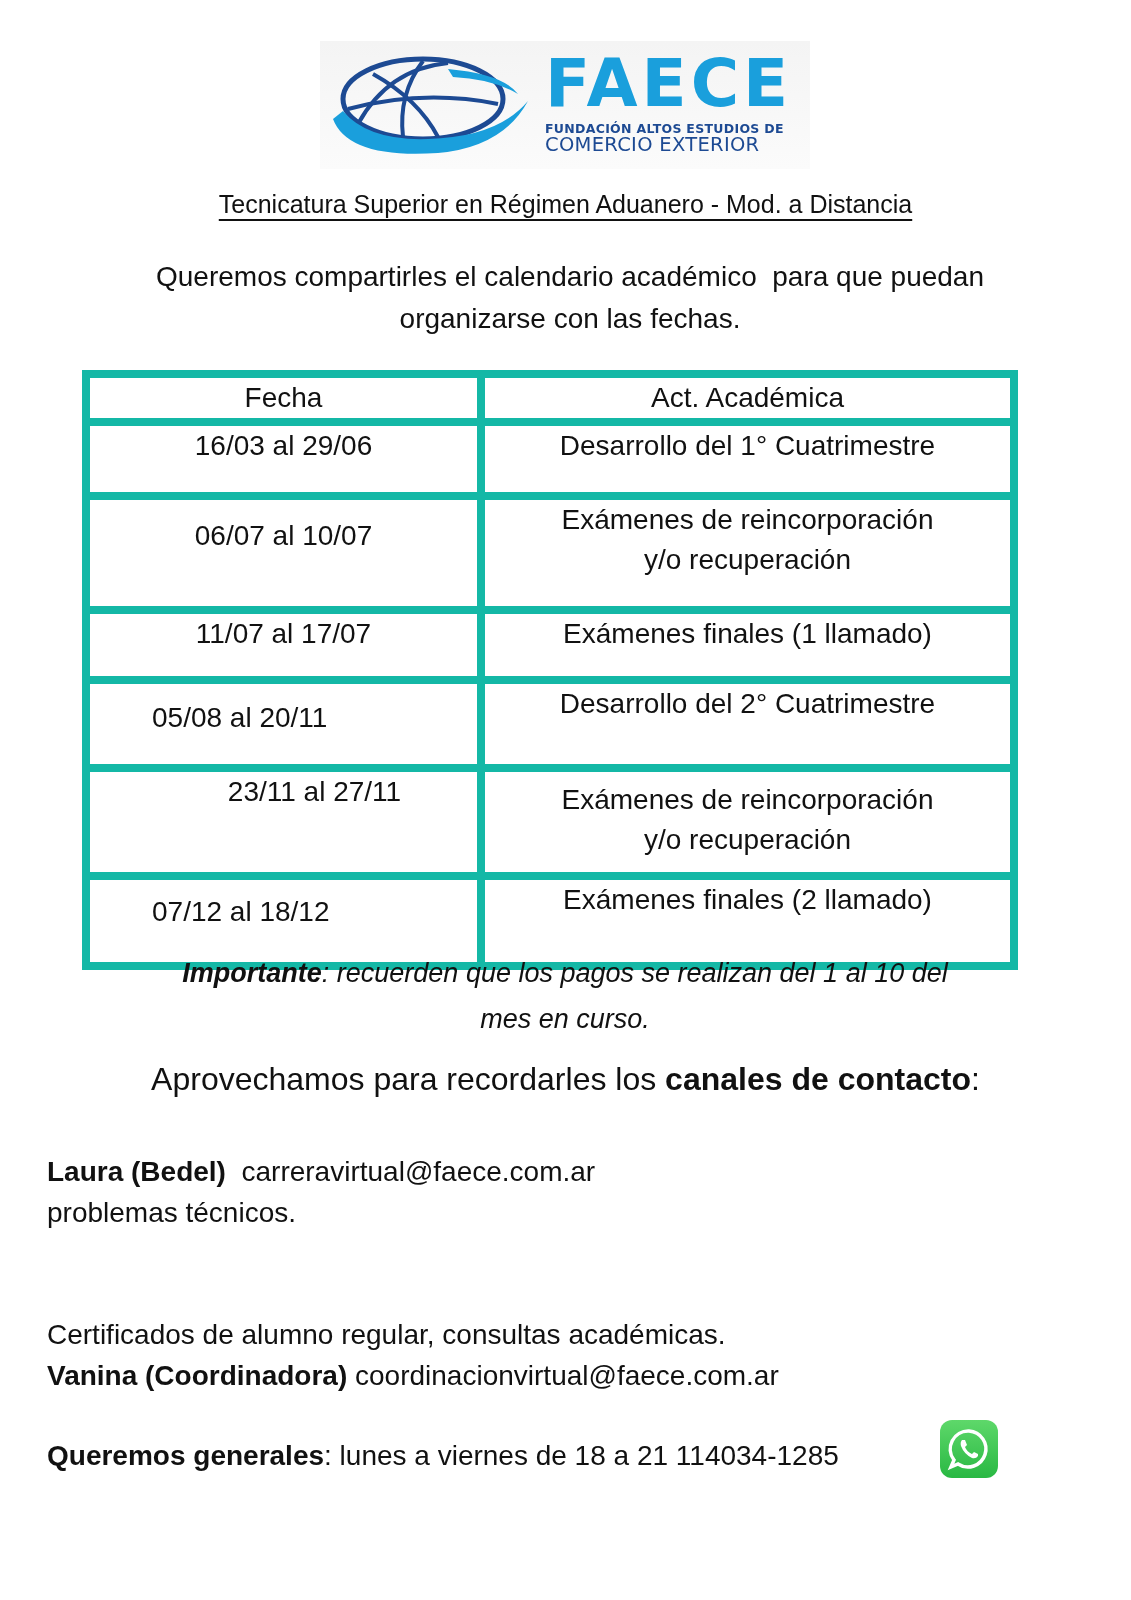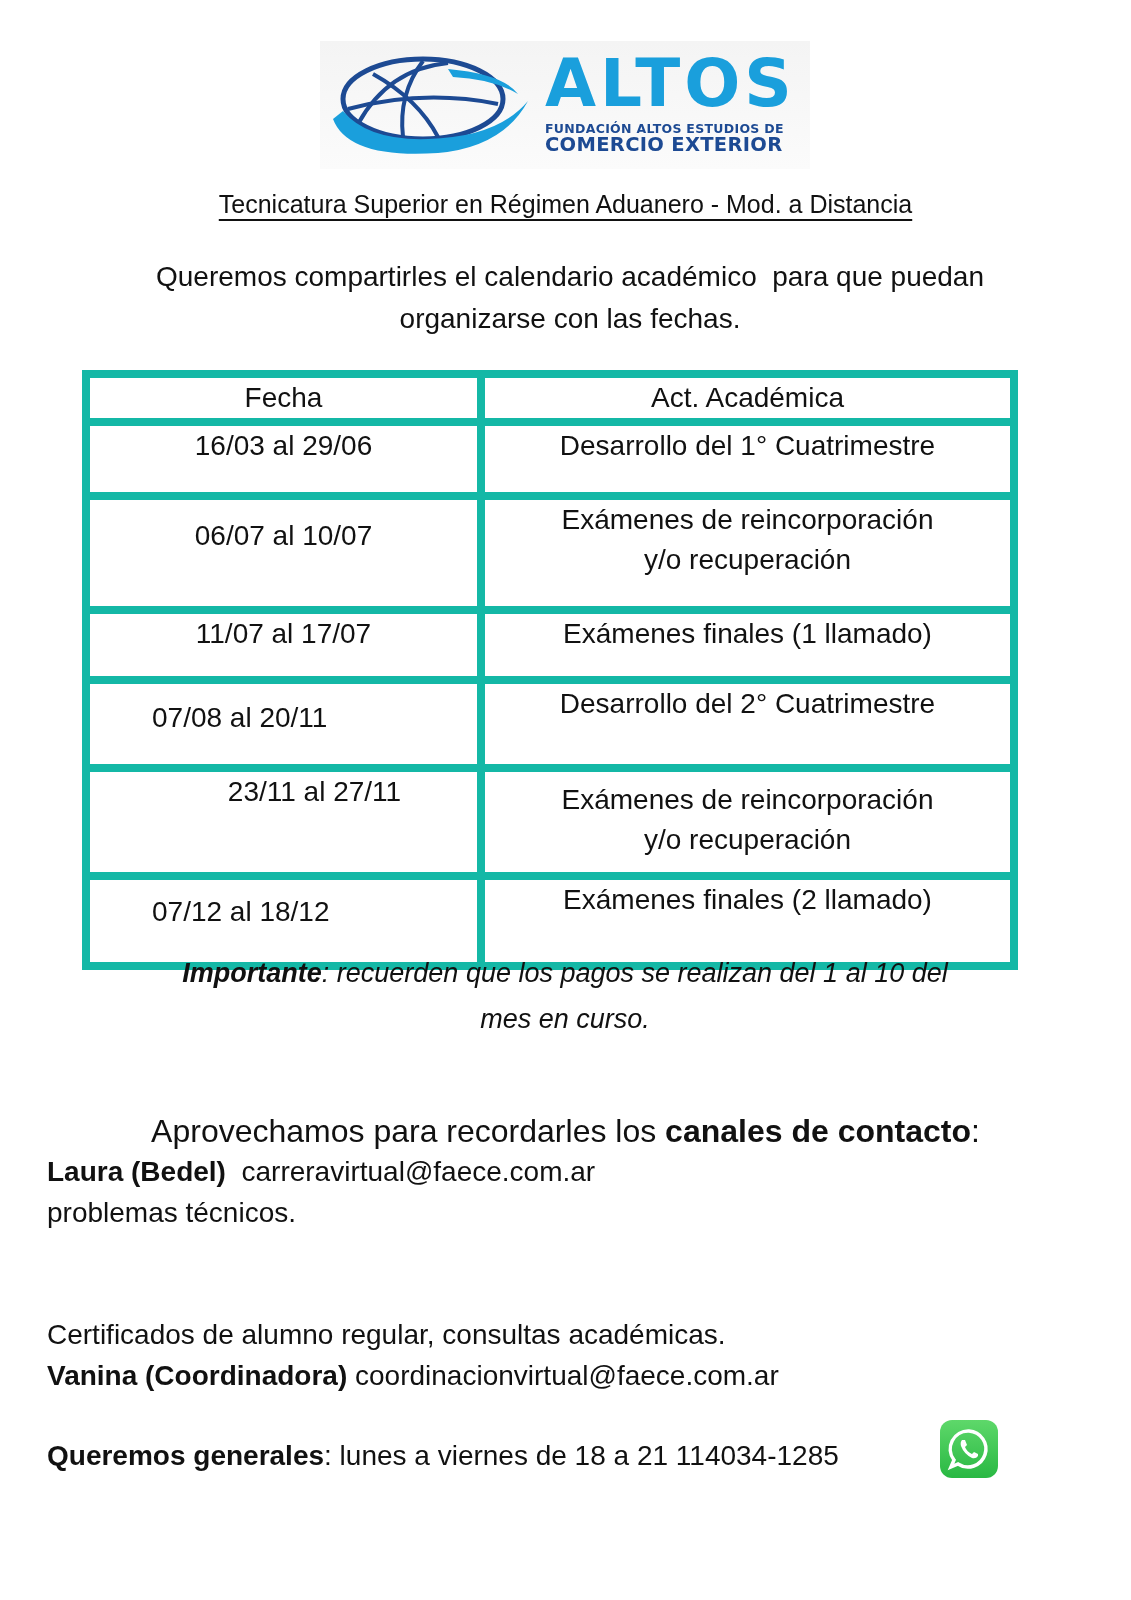--- a/index.html
+++ b/index.html
@@ -6,62 +6,62 @@
   body { width:1131px; height:1600px; position:relative; overflow:hidden;
          font-family:"Liberation Sans", "DejaVu Sans", sans-serif; color:#111; }
   .logo { position:absolute; left:320px; top:41px; width:490px; height:128px;
           background:linear-gradient(#f4f4f4,#fbfbfb); }
   .logo svg { position:absolute; left:8px; top:8px; }
   .logo-faece { position:absolute; left:225px; top:10px; font-family:"DejaVu Sans", sans-serif;
                 font-weight:bold; font-size:66px; letter-spacing:4px; color:#1a9fdc; line-height:1; }
   .logo-sub1 { position:absolute; left:225px; top:80px; font-family:"DejaVu Sans", sans-serif;
                font-weight:bold; font-size:12.5px; color:#1d4a93; letter-spacing:0.3px; }
   .logo-sub2 { position:absolute; left:225px; top:92px; font-family:"DejaVu Sans", sans-serif;
-               font-weight:bold; font-size:19.5px; color:#1d4a93; letter-spacing:0.3px; }
+               font-weight:normal; font-size:19.5px; color:#1d4a93; letter-spacing:0.3px; }
   .title { position:absolute; left:0; width:1131px; top:190px; text-align:center;
            font-size:25px; text-decoration:underline; text-underline-offset:6px; text-decoration-thickness:2px; }
   .intro { position:absolute; left:80px; width:980px; top:256px; text-align:center;
            font-size:28px; line-height:42px; }
   table.cal { position:absolute; left:82px; top:370px; width:936px; border-collapse:collapse;
               border:5px solid #000; }
   table.cal th, table.cal td { border:8px solid #14b8a6; text-align:center; font-size:28px;
                                font-weight:normal; vertical-align:top; padding:0; line-height:40px; }
   table.cal th { height:40px; }
   td.date { width:325px; }
   .r1 td { height:66px; padding-top:10px; }
   .r2 td { height:90px; padding-top:4px; }
   .r3 td { height:62px; padding-top:10px; }
   .r4 td { height:66px; padding-top:2px; }
   .r5 td { height:92px; padding-top:12px; }
   .r6 td { height:70px; padding-top:6px; }
   td.datepad { padding-top:16px !important; }
   .important { position:absolute; left:60px; width:1010px; top:950px; text-align:center;
                font-size:27px; font-style:italic; line-height:46px; }
   .important b { font-weight:bold; }
-  .channels { position:absolute; left:0; width:1131px; top:1113px; text-align:center; font-size:32px; }
+  .channels { position:absolute; left:0; width:1131px; top:1061px; text-align:center; font-size:32px; }
   .contact { position:absolute; left:47px; font-size:28px; line-height:41px; width:1000px; }
   .contact b { font-weight:bold; }
   .wa { position:absolute; left:940px; top:1420px; width:58px; height:58px; border-radius:12px;
         background:linear-gradient(#5ed86a,#29b843); }
   .wa svg { position:absolute; left:7px; top:7px; }
 </style>
 </head>
 <body>
 
 <div class="logo">
   <svg width="210" height="112" viewBox="0 0 210 112">
     <ellipse cx="95" cy="50" rx="80" ry="40" fill="none" stroke="#1d4a93" stroke-width="5"></ellipse>
     <path d="M30 75 Q60 20 120 14" fill="none" stroke="#1d4a93" stroke-width="4"></path>
     <path d="M45 25 Q90 50 110 88" fill="none" stroke="#1d4a93" stroke-width="4"></path>
     <path d="M95 12 Q70 45 75 88" fill="none" stroke="#1d4a93" stroke-width="4"></path>
     <path d="M20 60 Q95 40 170 55" fill="none" stroke="#1d4a93" stroke-width="4"></path>
     <path d="M5 70 Q20 110 110 104 Q175 98 200 52 Q170 88 100 90 Q40 92 15 62 Z" fill="#1a9fdc"></path>
     <path d="M120 20 Q175 25 190 45 Q165 30 125 28 Z" fill="#1a9fdc"></path>
   </svg>
-  <div class="logo-faece">ALTOS</div>
+  <div class="logo-faece">FAECE</div>
   <div class="logo-sub1">FUNDACIÓN ALTOS ESTUDIOS DE</div>
   <div class="logo-sub2">COMERCIO EXTERIOR</div>
 </div>
 
 <div class="title">Tecnicatura Superior en Régimen Aduanero - Mod. a Distancia</div>
 
 <div class="intro">
   <div style="white-space:pre">Queremos compartirles el calendario académico  para que puedan</div>
   <div>organizarse con las fechas.</div>
 </div>
@@ -78,21 +78,21 @@
   </tr>
   <tr class="r2">
     <td class="date datepad">06/07 al 10/07</td>
     <td style="padding-left:70px;padding-right:70px">Exámenes de reincorporación y/o recuperación</td>
   </tr>
   <tr class="r3">
     <td class="date">11/07 al 17/07</td>
     <td>Exámenes finales (1 llamado)</td>
   </tr>
   <tr class="r4">
-    <td class="date" style="padding-top:14px;text-align:left;padding-left:62px">07/08 al 20/11</td>
+    <td class="date" style="padding-top:14px;text-align:left;padding-left:62px">05/08 al 20/11</td>
     <td>Desarrollo del 2° Cuatrimestre</td>
   </tr>
   <tr class="r5">
     <td class="date" style="text-align:center;padding-left:62px">23/11 al 27/11</td>
     <td style="padding-top:8px;padding-left:70px;padding-right:70px">Exámenes de reincorporación y/o recuperación</td>
   </tr>
   <tr class="r6">
     <td class="date" style="padding-top:12px;text-align:left;padding-left:62px">07/12 al 18/12</td>
     <td>Exámenes finales (2 llamado)</td>
   </tr>

